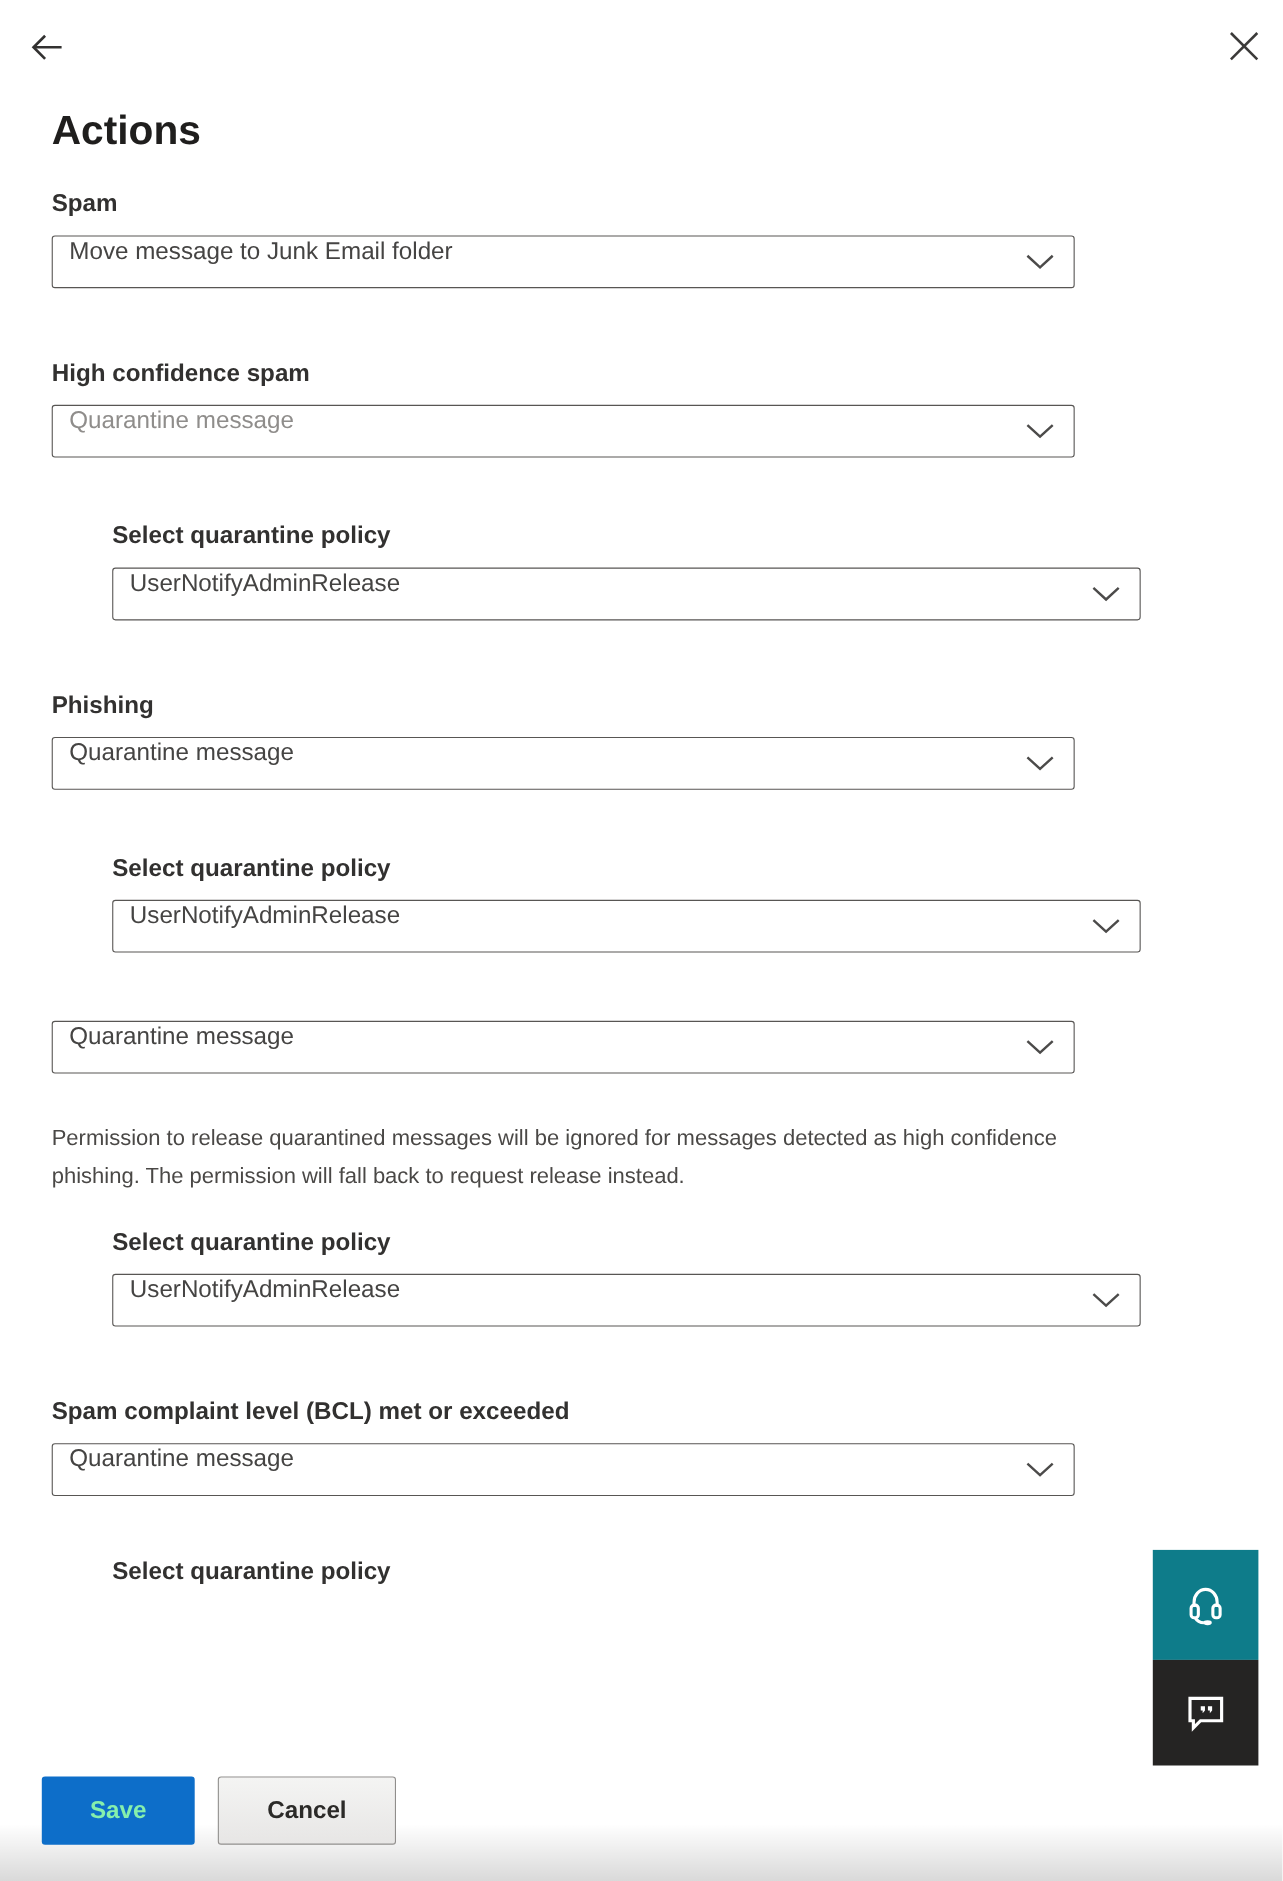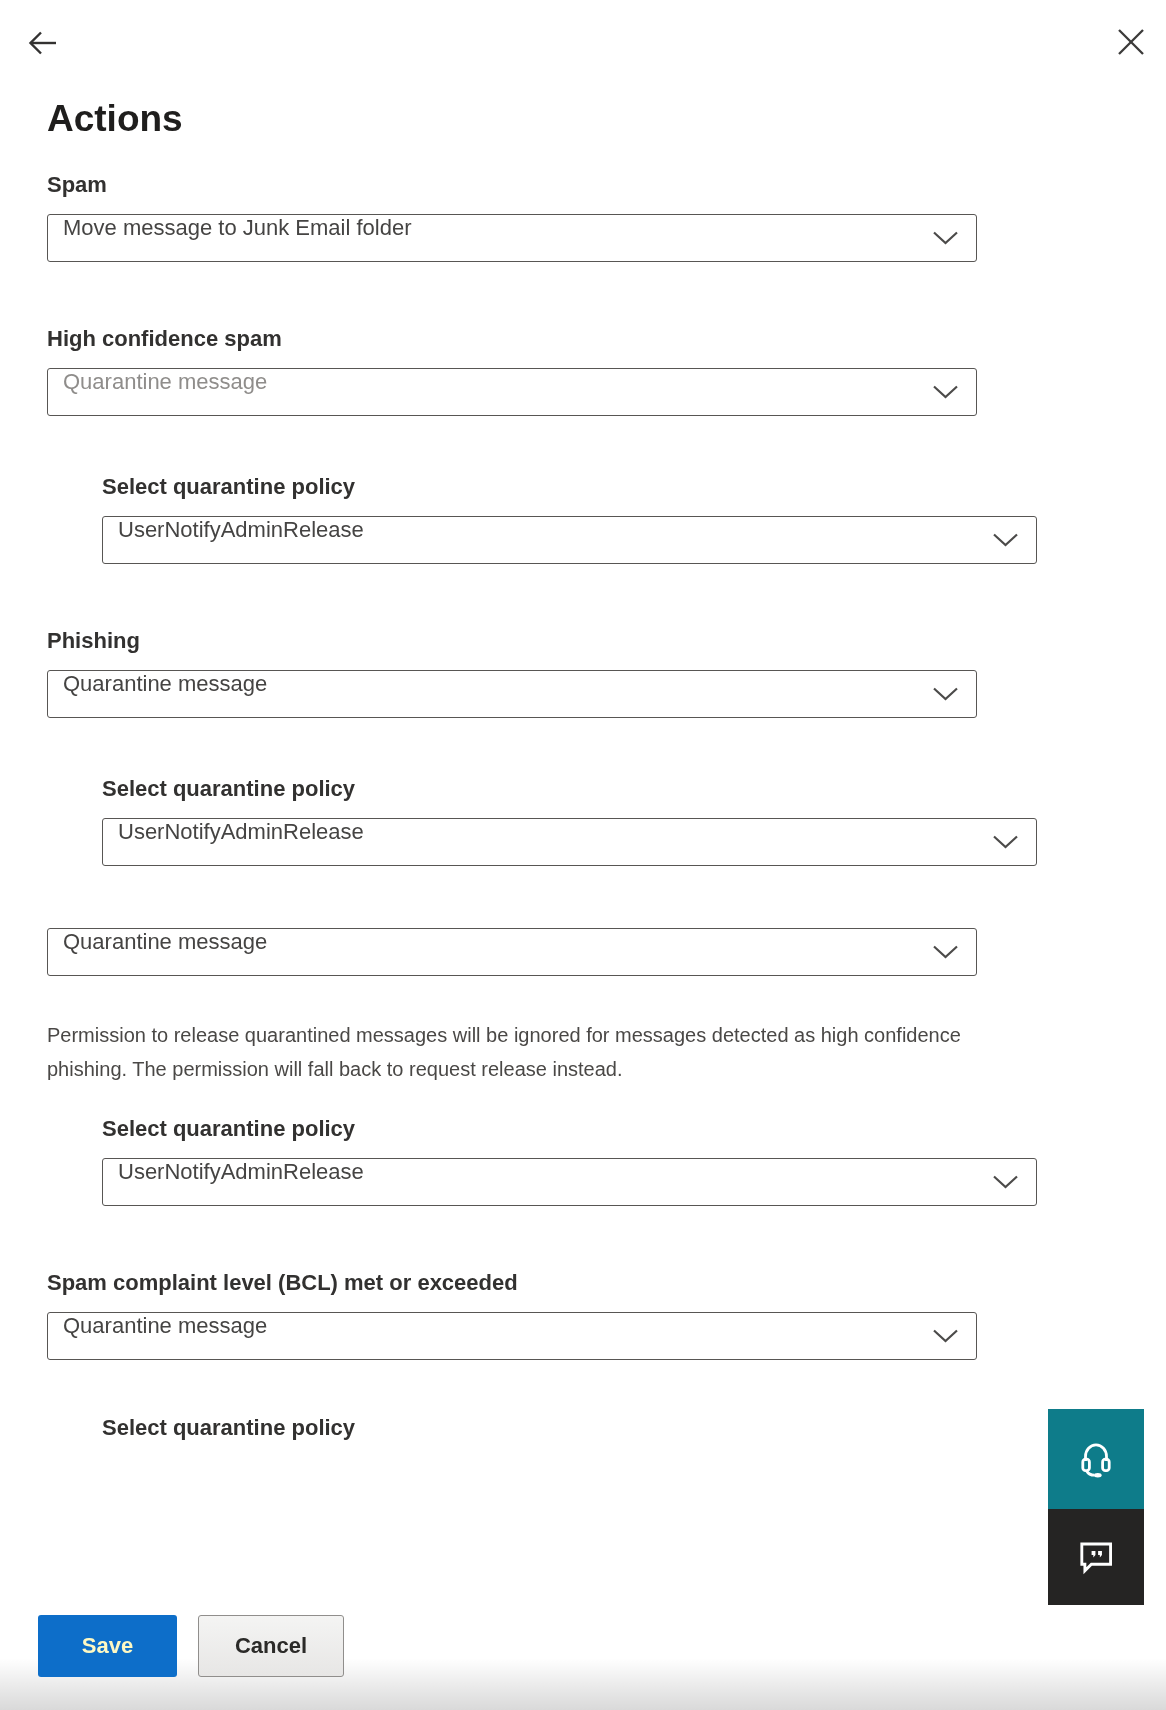--- a/index.html
+++ b/index.html
@@ -36,22 +36,22 @@
   .chev{position:absolute;right:17px;top:50%;transform:translateY(-50%)}
 
   .note{
     margin:42px 0 0 0;max-width:982px;
     font-size:20px;line-height:34px;font-weight:400;color:#4a4846;
   }
 
   .footer{position:absolute;left:0;bottom:0;width:1166px;height:132px;background:#fff}
   .footer-buttons{padding:37px 0 0 38px;display:flex;gap:21px;position:relative;z-index:2}
   .btn{height:62px;border-radius:3px;font-family:inherit;font-size:22px;font-weight:600;cursor:pointer;box-sizing:border-box}
-  .btn.primary{width:139px;background:#0d6ec9;color:#fef9c3;border:none}
-  .btn.secondary{width:146px;background:linear-gradient(#f4f4f3,#e7e6e5);border:1.5px solid #908e8c;color:#2b2a28}
+  .btn.primary{width:139px;background:#0d6ec9;color:#86efac;border:none}
+  .btn.secondary{width:162px;background:linear-gradient(#f4f4f3,#e7e6e5);border:1.5px solid #908e8c;color:#2b2a28}
   .footer::after{
     content:"";position:absolute;left:0;bottom:0;width:100%;height:52px;z-index:1;
     background:linear-gradient(to bottom, rgba(0,0,0,0) 0%, rgba(0,0,0,0.15) 100%);
     pointer-events:none;
   }
 
   .support{position:absolute;right:22px;top:1409px;width:96px;display:flex;flex-direction:column;z-index:3}
   .sup-btn{width:96px;border:none;padding:0;margin:0;display:flex;align-items:center;justify-content:center;cursor:pointer}
   .sup-btn.teal{height:100px;background:#0e7c8a}
   .sup-btn.dark{height:96px;background:#252423}

